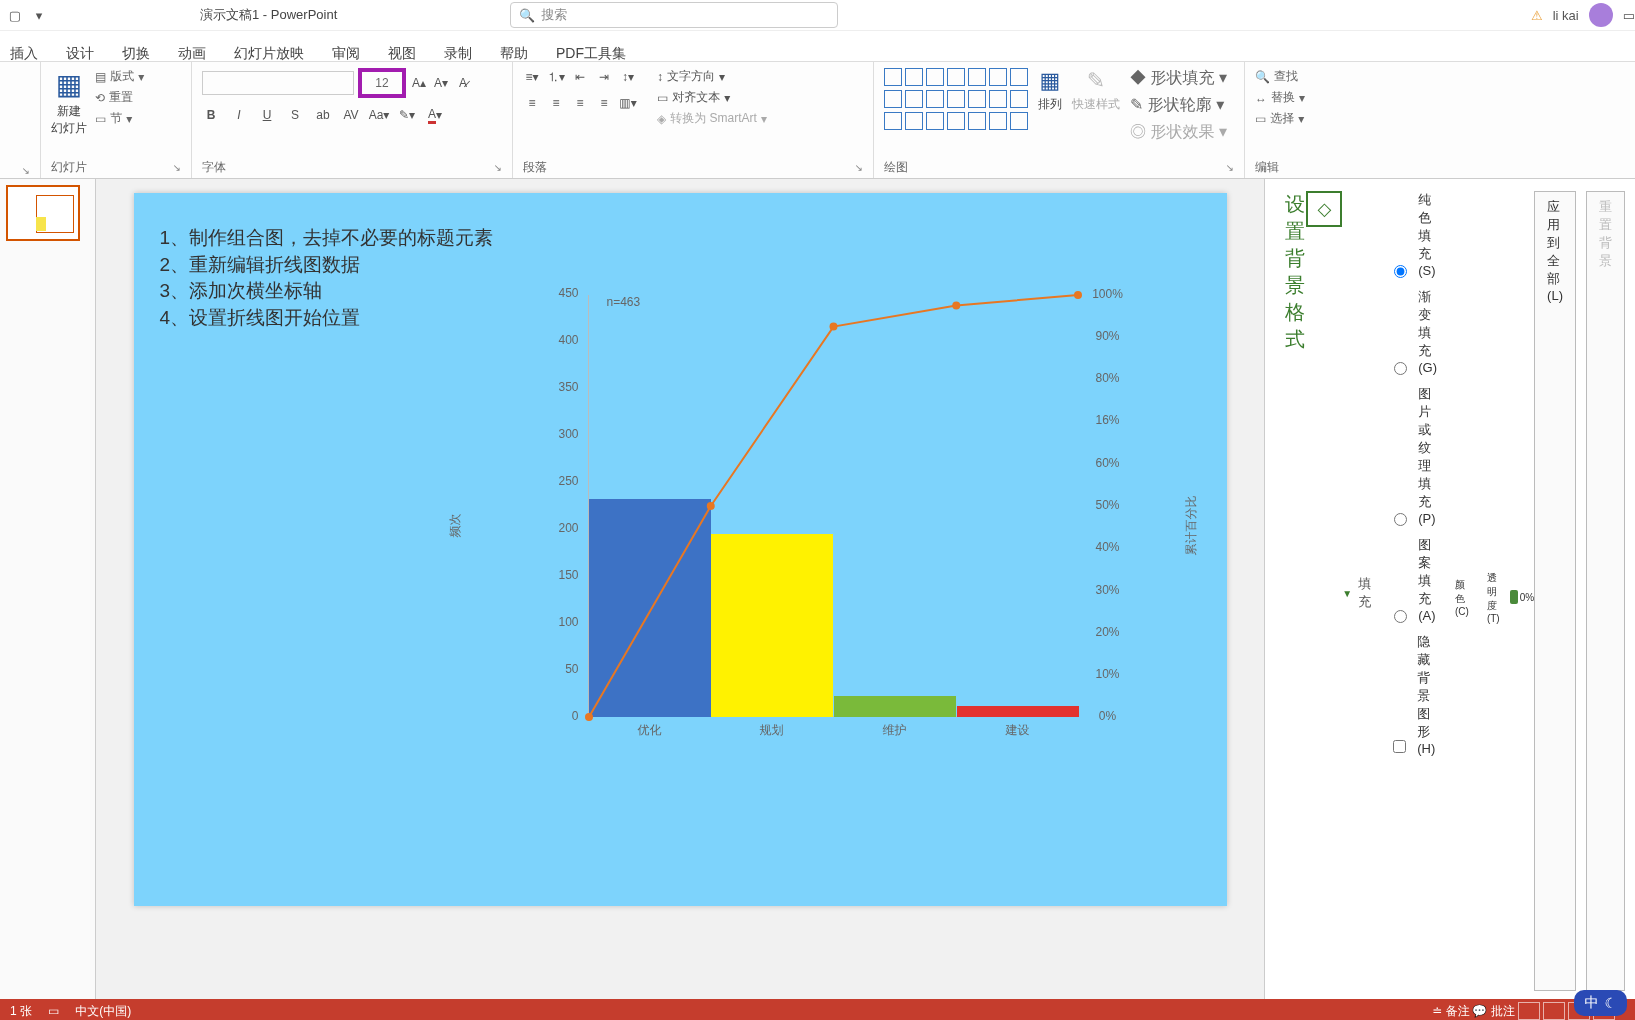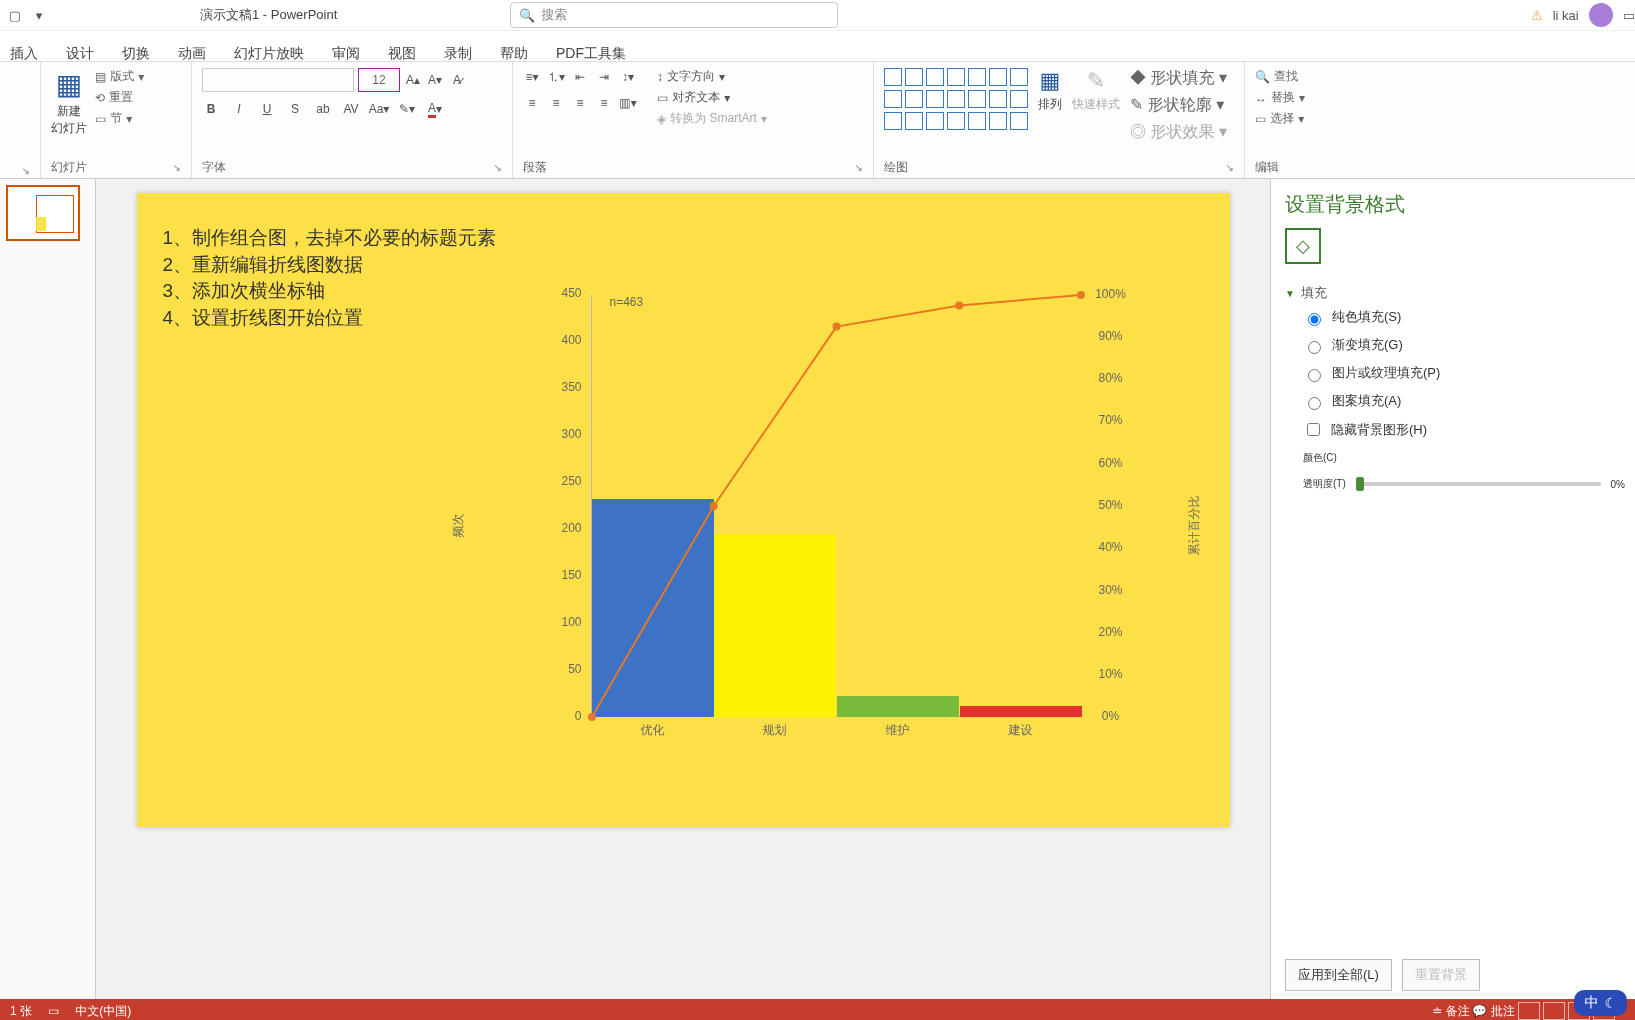--- a/index.html
+++ b/index.html
@@ -72,21 +72,21 @@
 .ribbon-group .body { display: flex; align-items: flex-start; gap: 8px; font-size: 12px; color: #666; }
 .ribbon-group .label { text-align: center; font-size: 12px; color: #666; margin-top: 2px; display: flex; justify-content: space-between; align-items: center; }
 .ribbon-group .label .arrow { font-size: 10px; color: #888; }
 .bigbtn { display: flex; flex-direction: column; align-items: center; gap: 2px; font-size: 12px; color: #444; }
 .bigbtn .icon { font-size: 28px; color: #2a5a9e; }
 .btnrow { display: flex; flex-direction: column; gap: 4px; }
 .btnrow .item { display:flex; align-items:center; gap:4px; }
 .fontbox { display: flex; flex-direction: column; gap: 8px; }
 .fontrow { display:flex; align-items:center; gap:4px; }
 .fontcombo { width: 150px; height: 22px; border: 1px solid #ccc; }
-.sizecombo { width: 40px; height: 22px; border: 1px solid #a21caf; display:flex; align-items:center; justify-content:center; font-size:12px; color:#666;}
+.sizecombo { width: 40px; height: 22px; border: 4px solid #a21caf; display:flex; align-items:center; justify-content:center; font-size:12px; color:#666;}
 .ico { display:inline-flex; width:18px; height:18px; align-items:center; justify-content:center; color:#555;}
 .ribbon .txt-link { color:#555; }
 .ribbon .dim { color:#aaa; }
 .shape-gallery { display:flex; flex-direction:column; gap:4px; }
 .shape-gallery .row { display:flex; gap:3px; }
 .shape-gallery .s { width:16px; height:16px; border:1px solid #3979c4; }
 .shape-opts { display:flex; flex-direction:column; gap:6px; font-size:16px; }
 
 
 .body-area {
@@ -118,22 +118,22 @@
   flex: 1;
   background: #f1f1f1;
   display: flex;
   justify-content: center;
   align-items: flex-start;
   padding: 14px;
   overflow: auto;
 }
 .slide {
   width: 1093px;
-  height: 634px;
-  background: #fde047;
+  height: 713px;
+  background: #7dd3fc;
   box-shadow: 0 0 6px rgba(0,0,0,0.2);
   position: relative;
 }
 .slide .text-lines {
   position: absolute;
   left: 26px;
   top: 32px;
   font-size: 19px;
   color: #333;
   line-height: 1.4;
@@ -195,23 +195,23 @@
 .chart svg.line {
   position:absolute; left:0; top:0; width:100%; height:100%; overflow:visible;
 }
 .chart .marker { fill:#e87722; }
 .chart .linepath { stroke:#e87722; stroke-width:2; fill:none; }
 
 
 .sidepane {
   width: 340px;
   border-left: 1px solid #ccc;
-  padding: 12px 10px 8px 14px;
+  padding: 12px 10px 8px 20px;
   display:flex;
-  flex-direction:column;
+  flex-direction:row;
 }
 .sidepane h2 {
   font-size: 20px;
   font-weight: normal;
   color: #3c7e2e;
   margin: 0 0 10px 0;
 }
 .sidepane .icon-row { margin-bottom: 10px; }
 .sidepane .fill-icon {
   width: 32px; height: 32px; border: 2px solid #3c7e2e; display:inline-flex; align-items:center; justify-content:center; color:#3c7e2e; font-size:18px;
@@ -482,21 +482,21 @@
           <div class="y1-label" style="bottom:370px">400</div>
           <div class="y1-label" style="bottom:417px">450</div>
 
           <div class="y2-label" style="bottom:-6px">0%</div>
           <div class="y2-label" style="bottom:36px">10%</div>
           <div class="y2-label" style="bottom:78px">20%</div>
           <div class="y2-label" style="bottom:120px">30%</div>
           <div class="y2-label" style="bottom:163px">40%</div>
           <div class="y2-label" style="bottom:205px">50%</div>
           <div class="y2-label" style="bottom:247px">60%</div>
-          <div class="y2-label" style="bottom:290px">70%</div>
+          <div class="y2-label" style="bottom:290px">16%</div>
           <div class="y2-label" style="bottom:332px">80%</div>
           <div class="y2-label" style="bottom:374px">90%</div>
           <div class="y2-label" style="bottom:416px">100%</div>
 
           <div class="anno" style="left:18px;top:0">n=463</div>
 
           <div class="bar" style="left:0px;   width:122px; height:218px; background:#3d72c5"></div>
           <div class="bar" style="left:122px; width:122px; height:183px; background:#fff200"></div>
           <div class="bar" style="left:245px; width:122px; height:21px;  background:#7aba3a"></div>
           <div class="bar" style="left:368px; width:122px; height:11px;  background:#e3322f"></div>

